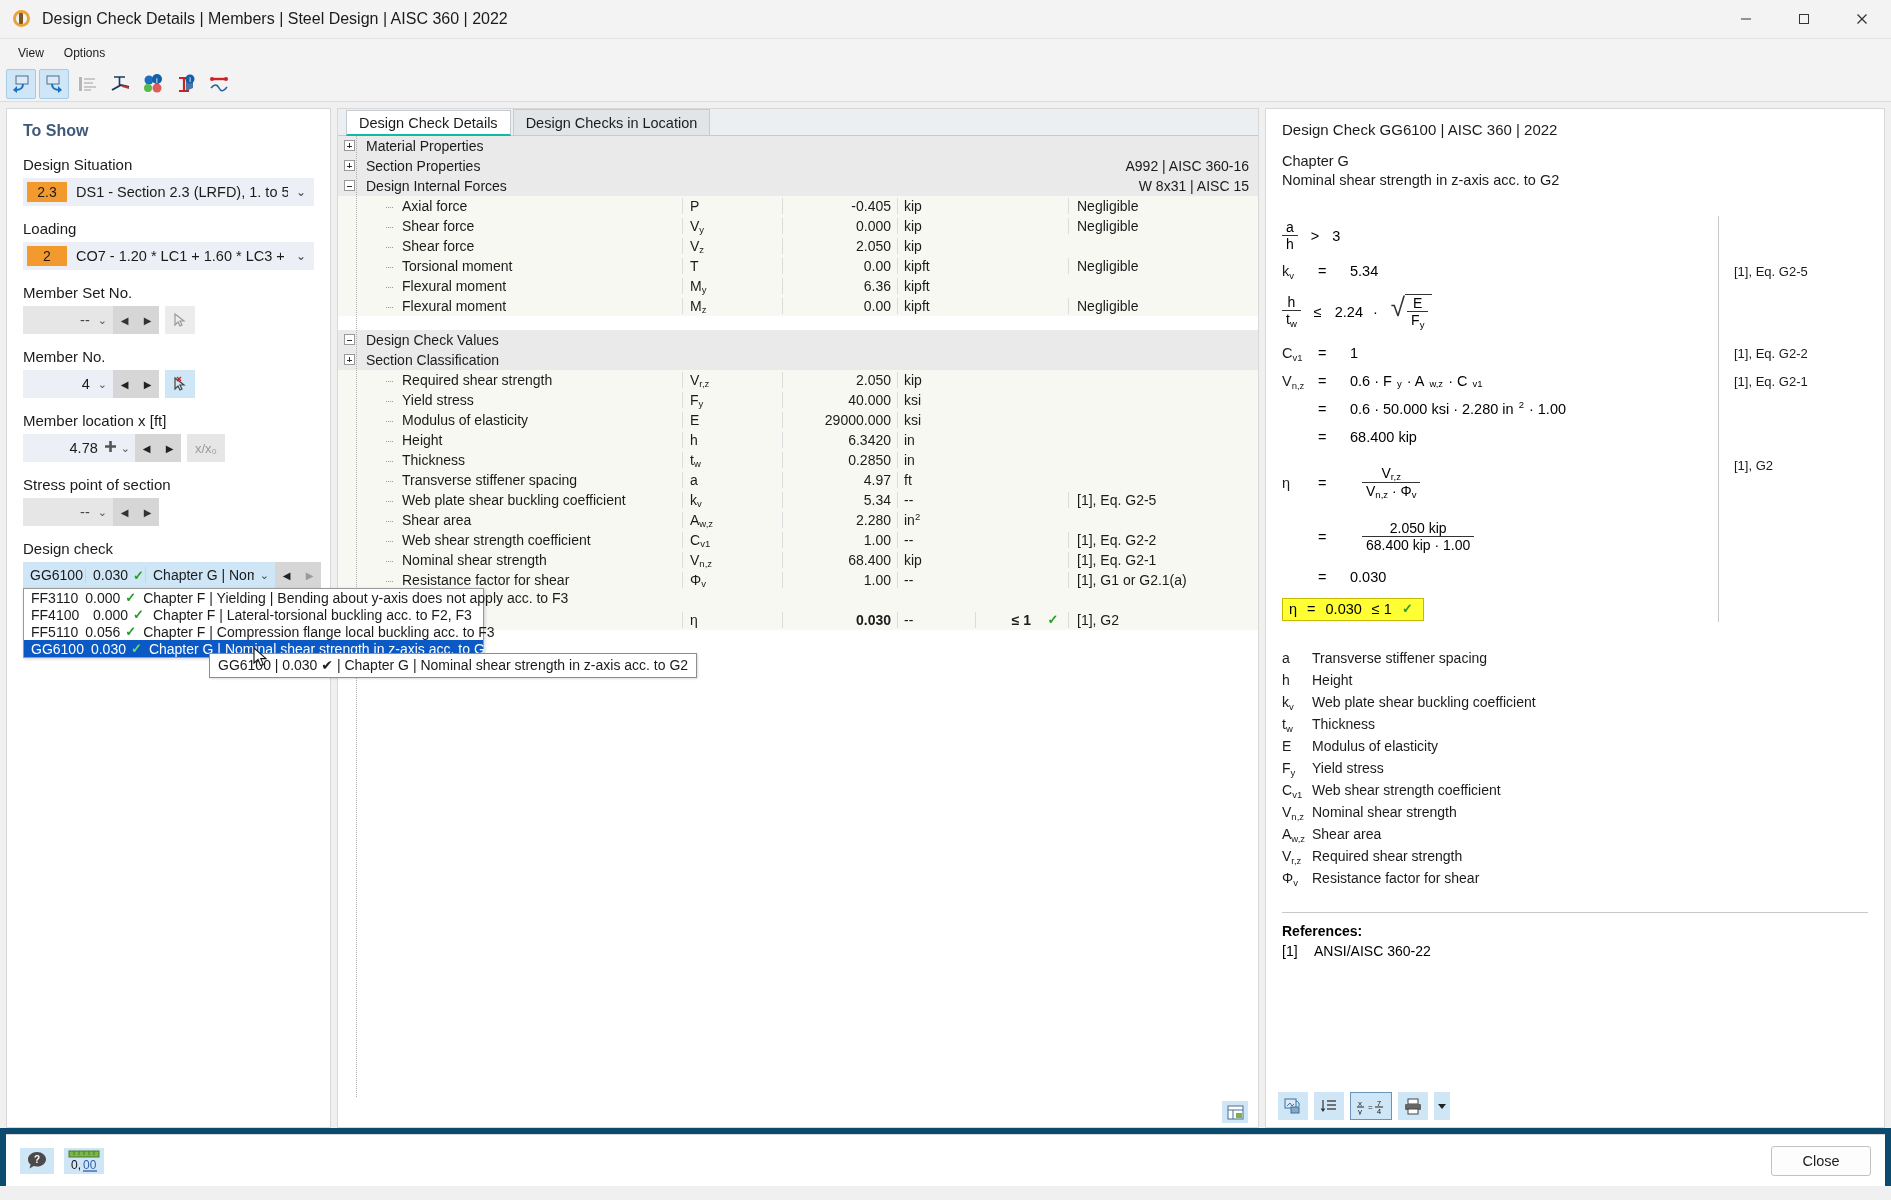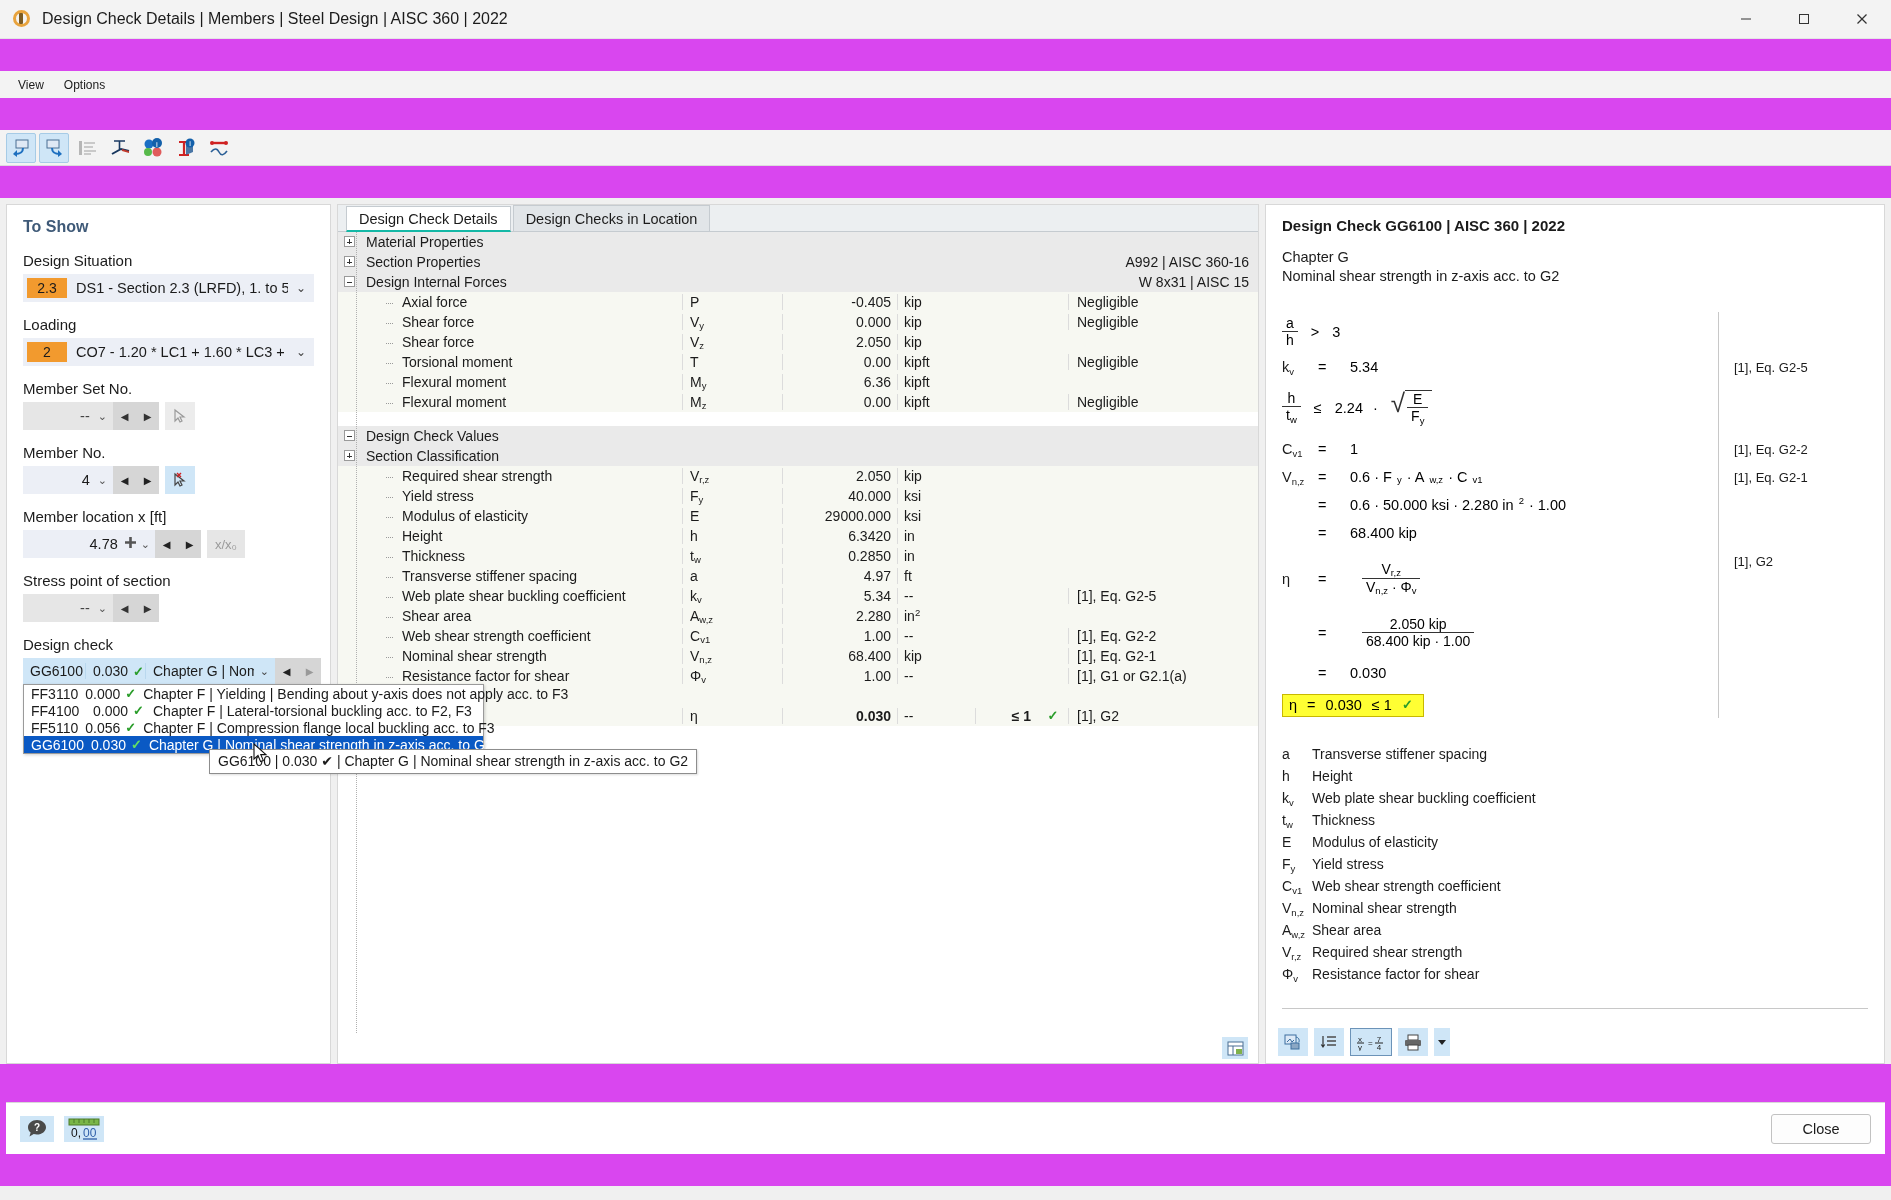--- a/index.html
+++ b/index.html
@@ -6,22 +6,22 @@
   html, body {
     width: 1891px; height: 1200px;
     font-family: "Liberation Sans", sans-serif;
     font-size: 15px;
     background: #f0f0f0;
     overflow: hidden;
   }
   .window {
     position: relative;
     width: 1891px; height: 1200px;
-    background: #d946ef;
-    display: flex; flex-direction: column; gap: 32px;
+    background: #0c4a6e;
+    display: flex; flex-direction: column;
   }
 
   
   .titlebar {
     height: 39px; min-height: 39px;
     background: #f3f3f3;
     display: flex; align-items: center;
     padding-left: 12px;
     border-bottom: 1px solid #e4e4e4;
   }
@@ -135,21 +135,21 @@
     display: flex; align-items: center; justify-content: center;
   }
   .pickbtn.enabled { background: #cfe6f7; }
   .xbtn {
     width: 38px; height: 28px; margin-left: 6px;
     background: #e6e6e6;
     display: flex; align-items: center; justify-content: center;
     font-size: 13px; color: #9a9a9a;
   }
   .locationcombo {
-    width: 132px; height: 28px;
+    width: 112px; height: 28px;
     background: #eceff6;
     display: flex; align-items: center; justify-content: flex-end;
     padding-right: 5px; font-size: 14.5px; color: #1b1b1b;
   }
 
   
   .dcwrap { position: relative; }
   .dccombo {
     display: flex; align-items: center;
     height: 26px; background: #cfe6f7;
@@ -281,21 +281,21 @@
   
   .rightpanel {
     width: 620px; min-width: 620px;
     background: #fff;
     border: 1px solid #d8d8d8;
     display: flex; flex-direction: column;
     position: relative;
     padding: 12px 0 0 0;
   }
   .rp-inner { padding: 0 16px; flex: 1; overflow: hidden; position: relative; }
-  .rp-title { font-size: 15px; font-weight: bold; color: #1b1b1b; margin-bottom: 14px; }
+  .rp-title { font-size: 15px; font-weight: normal; color: #1b1b1b; margin-bottom: 14px; }
   .rp-sub { font-size: 14.5px; color: #1b1b1b; line-height: 19px; }
 
   .formula-area { margin-top: 26px; position: relative; }
   .formula-divider {
     position: absolute; left: 436px; top: 0; bottom: 0; width: 1px; background: #c8c8c8;
   }
   .frow { display: flex; align-items: center; position: relative; min-height: 26px; margin-bottom: 2px; }
   .fsym { width: 36px; font-size: 14.5px; color: #1b1b1b; }
   .feq { width: 32px; font-size: 14.5px; }
   .fbody { font-size: 14.5px; display: flex; align-items: center; gap: 5px; }

